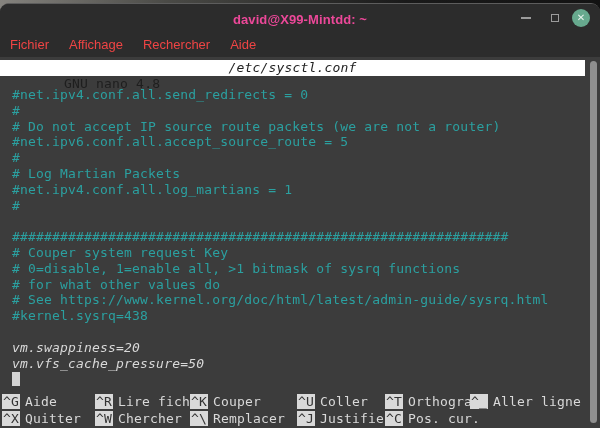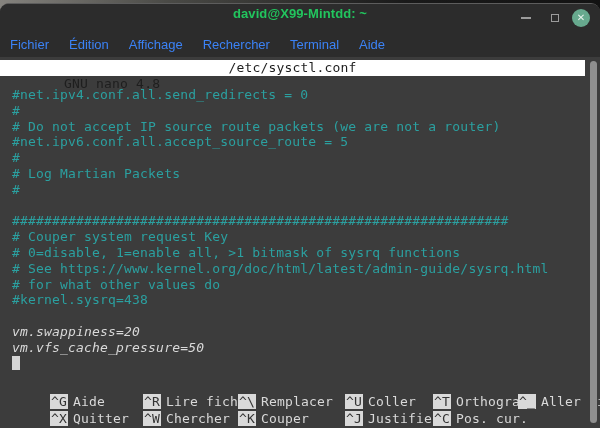--- a/index.html
+++ b/index.html
@@ -15,23 +15,23 @@
     border-top: 1px solid #5d5d5d;
     box-sizing: border-box;
     overflow: hidden;
   }
   
   .titlebar {
     position: absolute; top: 0; left: 0; right: 0; height: 27px;
     background: #2c2c2c;
   }
   .titlebar .title {
-    position: absolute; left: 0; right: 0; top: 2px;
+    position: absolute; left: 0; right: 0; top: 8px;
     text-align: center;
-    font-size: 13px; font-weight: bold; color: #22c55e;
+    font-size: 13px; font-weight: bold; color: #ec4899;
     letter-spacing: 0.1px;
   }
   .win-btn { position: absolute; top: 0; height: 27px; display: flex; align-items: center; justify-content: center; cursor: default; }
   .btn-min { right: 66px; width: 16px; }
   .btn-min .glyph { width: 10px; height: 2px; background: #9b9b9b; }
   .btn-max { right: 37px; width: 16px; }
   .btn-max .glyph { width: 8px; height: 8px; border: 1.5px solid #9b9b9b; box-sizing: border-box; }
   .btn-close { right: 8px; width: 22px; }
   .btn-close .circle {
     width: 18px; height: 18px; border-radius: 50%;
@@ -41,36 +41,36 @@
     font-family: "DejaVu Sans", sans-serif;
   }
   
   .menubar {
     position: absolute; top: 27px; left: 0; right: 0; height: 26px;
     background: #2c2c2c;
     display: flex; align-items: center;
     padding-left: 0;
   }
   .menu-item {
-    color: #3b82f6; font-size: 13px; padding: 4px 10px; cursor: default;
+    color: #ef4444; font-size: 13px; padding: 4px 10px; cursor: default;
   }
   
   .terminal {
     position: absolute; top: 53px; left: 0; right: 0; bottom: 0;
     background: #3c3c3c;
     font-family: "DejaVu Sans Mono", monospace;
     font-size: 13px; letter-spacing: 0.18px;
   }
   .nano-header {
     position: absolute; top: 3px; left: 0; width: 585px; height: 16px;
     background: #ffffff; color: #1e1e1e;
     white-space: pre; line-height: 16px;
   }
   .nano-filename {
-    position: absolute; left: 0; width: 100%; text-align: center; top: 0;
+    position: absolute; left: 0; width: 100%; text-align: center; top: 0; font-style: italic;
   }
   .editor {
     position: absolute; top: 19px; left: 1px; width: 585px;
     margin: 4px; padding: 7px;
   }
   .line {
     height: 15.8px; line-height: 15.8px; white-space: pre; overflow: hidden;
   }
   .line.comment { color: #2ba0a0; }
   .line.plain   { color: #d9d9d9; font-style: italic; }
@@ -78,21 +78,20 @@
     display: inline-block; width: 8px; height: 14px;
     background: #d4d4d4; vertical-align: middle; margin-top: -2px;
   }
   
   .shortcuts {
     position: absolute; left: 2px; right: 0; bottom: 1px;
     display: grid;
     grid-template-columns: 93px 95px 107px 88px 85px auto;
     grid-auto-rows: 16.4px;
     grid-auto-flow: column;
-    margin-left: 48px;
   }
   .shortcuts { grid-template-rows: 16.4px 16.4px; }
   .sc-cell { white-space: pre; line-height: 16.4px; overflow: visible; }
   .sc-key {
     background: #d9d9d9; color: #333333; padding: 0 1px;
   }
   .sc-label { color: #d9d9d9; padding-left: 5px; }
   
   .scrollbar-thumb {
     position: absolute; right: 3px; top: 4px; bottom: 5px; width: 7px;
@@ -112,61 +111,60 @@
     <div class="win-btn btn-max">
       <div class="glyph"></div>
     </div>
     <div class="win-btn btn-close">
       <div class="circle">✕</div>
     </div>
   </div>
 
   <div class="menubar">
       <span class="menu-item">Fichier</span>
-      <span class="menu-item">Édition</span>
       <span class="menu-item">Affichage</span>
       <span class="menu-item">Rechercher</span>
-      <span class="menu-item">Terminal</span>
       <span class="menu-item">Aide</span>
     </div>
 
   <div class="terminal">
     <div class="nano-header">
       <span>  GNU nano 4.8</span>
       <span class="nano-filename">/etc/sysctl.conf</span>
     </div>
 
     <div class="editor">
         <div class="line comment">#net.ipv4.conf.all.send_redirects = 0</div>
         <div class="line comment">#</div>
         <div class="line comment"># Do not accept IP source route packets (we are not a router)</div>
         <div class="line comment">#net.ipv6.conf.all.accept_source_route = 5</div>
         <div class="line comment">#</div>
         <div class="line comment"># Log Martian Packets</div>
+        <div class="line comment">#net.ipv4.conf.all.log_martians = 1</div>
         <div class="line comment">#</div>
         <div class="line comment"></div>
         <div class="line comment">##############################################################</div>
         <div class="line comment"># Couper system request Key</div>
         <div class="line comment"># 0=disable, 1=enable all, &gt;1 bitmask of sysrq functions</div>
+        <div class="line comment"># for what other values do</div>
         <div class="line comment"># See https://www.kernel.org/doc/html/latest/admin-guide/sysrq.html</div>
-        <div class="line comment"># for what other values do</div>
         <div class="line comment">#kernel.sysrq=438</div>
         <div class="line comment"></div>
         <div class="line plain">vm.swappiness=20</div>
         <div class="line plain">vm.vfs_cache_pressure=50</div>
         <div class="line comment"><span class="cursor"></span></div>
       </div>
 
     <div class="shortcuts">
         <div class="sc-cell"><span class="sc-key">^G</span><span class="sc-label">Aide</span></div>
         <div class="sc-cell"><span class="sc-key">^X</span><span class="sc-label">Quitter</span></div>
         <div class="sc-cell"><span class="sc-key">^R</span><span class="sc-label">Lire fich.</span></div>
         <div class="sc-cell"><span class="sc-key">^W</span><span class="sc-label">Chercher</span></div>
+        <div class="sc-cell"><span class="sc-key">^K</span><span class="sc-label">Couper</span></div>
         <div class="sc-cell"><span class="sc-key">^\</span><span class="sc-label">Remplacer</span></div>
-        <div class="sc-cell"><span class="sc-key">^K</span><span class="sc-label">Couper</span></div>
         <div class="sc-cell"><span class="sc-key">^U</span><span class="sc-label">Coller</span></div>
         <div class="sc-cell"><span class="sc-key">^J</span><span class="sc-label">Justifier</span></div>
         <div class="sc-cell"><span class="sc-key">^T</span><span class="sc-label">Orthograp.</span></div>
         <div class="sc-cell"><span class="sc-key">^C</span><span class="sc-label">Pos. cur.</span></div>
         <div class="sc-cell"><span class="sc-key">^_</span><span class="sc-label">Aller ligne</span></div>
       </div>
 
     <div class="scrollbar-thumb"></div>
   </div>
 

